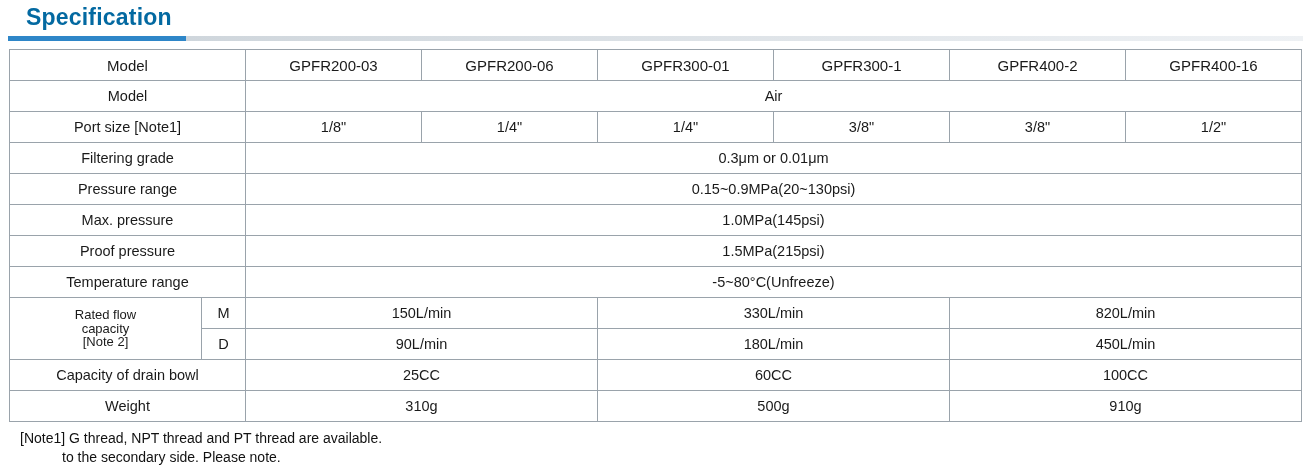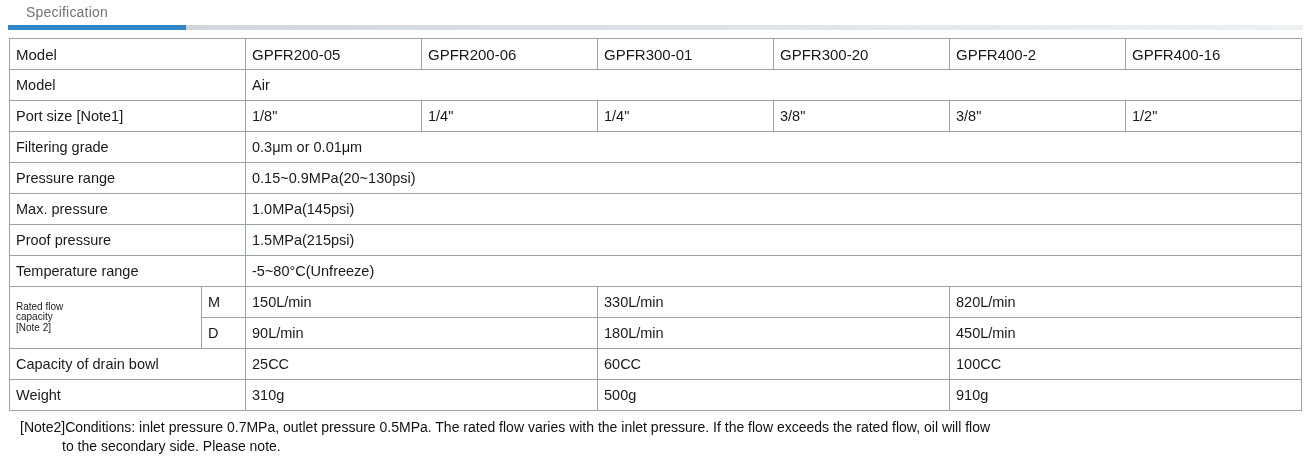--- a/index.html
+++ b/index.html
@@ -15,43 +15,43 @@
     overflow: hidden;
   }
   .page {
     position: relative;
     width: 1311px;
     height: 472px;
     box-sizing: border-box;
     padding: 0 8px;
   }
   .title {
-    font-size: 14px;
-    font-weight: normal;
-    color: #737373;
+    font-size: 23px;
+    font-weight: bold;
+    color: #0369a1;
     padding: 4px 0 2px 18px;
     letter-spacing: 0.2px;
   }
   .title-rule {
     position: relative;
     height: 5px;
     margin: 3px 0 8px 0;
     background: linear-gradient(to right, #2e86c8 0px, #2e86c8 178px, #cfd6dc 178px, #eef1f4 100%);
   }
   table.spec {
     border-collapse: collapse;
     width: 1293px;
     margin: 0 auto;
     table-layout: fixed;
     font-size: 14.5px;
   }
   table.spec td, table.spec th {
     border: 1px solid #9aa3ab;
     padding: 4px 6px;
-    text-align: left;
+    text-align: center;
     vertical-align: middle;
     height: 22px;
     font-weight: normal;
     background: #ffffff;
   }
   .hdr-row th {
     background: #e7eaee;
     font-weight: bold;
     font-size: 15px;
     height: 26px;
@@ -66,21 +66,21 @@
     font-weight: bold;
   }
   .sublbl {
     text-align: left;
     padding-left: 10px;
   }
   .rated-lbl {
     text-align: left;
     padding-left: 10px;
     line-height: 1.05;
-    font-size: 10px;
+    font-size: 13px;
   }
   .rated-lbl span { display: block; }
   .mini {
     text-align: left;
     padding-left: 10px;
   }
   .notes {
     margin: 7px 0 0 12px;
     font-size: 14px;
     line-height: 1.35;
@@ -109,24 +109,24 @@
       <col class="c-model">
         <col class="c-model">
         <col class="c-model">
       <col class="c-model">
         <col class="c-model">
         <col class="c-model">
     </colgroup>
     <tbody>
       <tr class="hdr-row">
         <th class="lbl-hdr" colspan="2">Model</th>
-        <th>GPFR200-05</th>
+        <th>GPFR200-03</th>
         <th>GPFR200-06</th>
         <th>GPFR300-01</th>
-        <th>GPFR300-20</th>
+        <th>GPFR300-1</th>
         <th>GPFR400-2</th>
         <th>GPFR400-16</th>
       </tr>
 
       <tr>
         <td class="lbl" colspan="2">Model</td>
         <td colspan="6">Air</td>
       </tr>
 
       <tr>
@@ -193,17 +193,17 @@
       <tr>
         <td class="lbl" colspan="2">Weight</td>
         <td colspan="2">310g</td>
         <td colspan="2">500g</td>
         <td colspan="2">910g</td>
       </tr>
     </tbody>
   </table>
 
   <div class="notes">
-    <div class="note-line">[Note2]Conditions: inlet pressure 0.7MPa, outlet pressure 0.5MPa. The rated flow varies with the inlet pressure. If the flow exceeds the rated flow, oil will flow</div>
+    <div class="note-line">[Note1] G thread, NPT thread and PT thread are available.</div>
     <div class="note-cont">to the secondary side. Please note.</div>
   </div>
 
 </div>
 
 </body></html>

